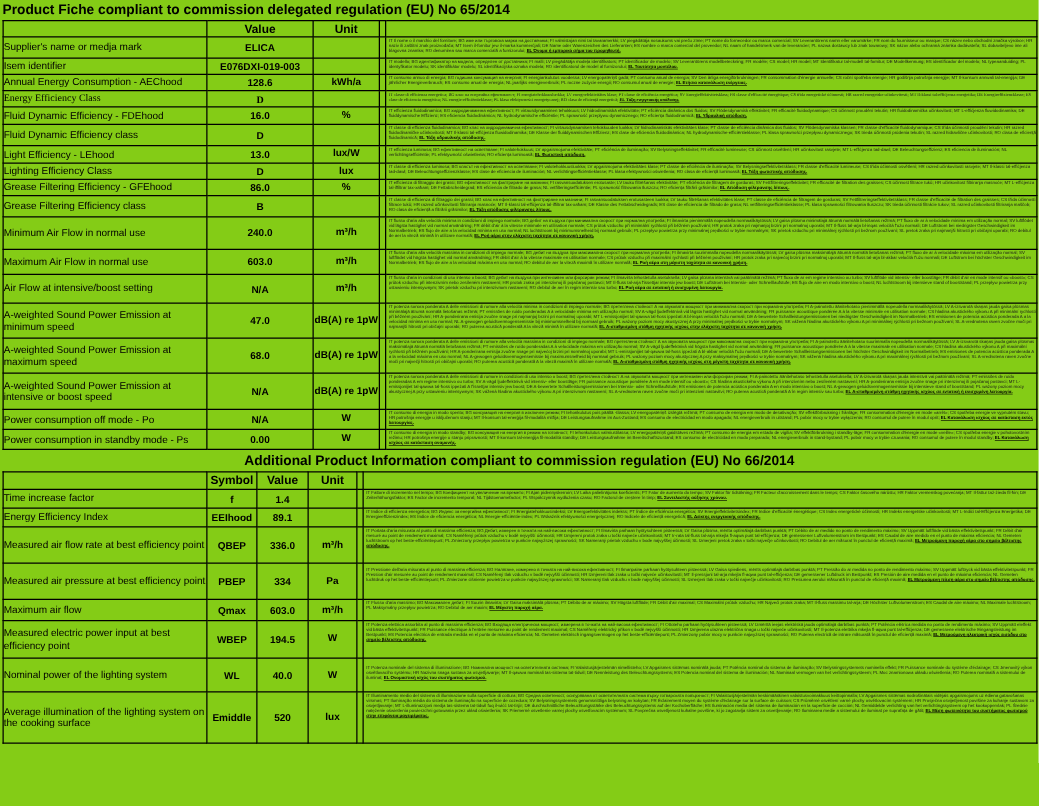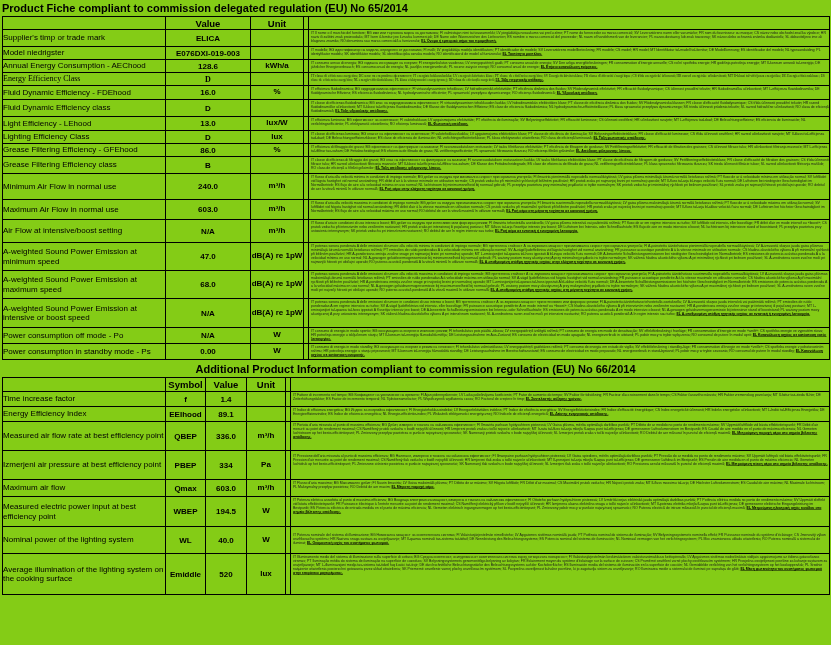--- a/index.html
+++ b/index.html
@@ -66,32 +66,32 @@
       <tr class="hdr">
         <td class="open"></td>
         <td class="hc">Value</td>
         <td class="hc">Unit</td>
         <td class="open"></td>
         <td class="open"></td>
       </tr>
     </tbody>
     <tbody id="fiche-body">
         <tr style="height: 17px;">
-          <td class="name"><span>Supplier's timp or trade mark</span></td>
+          <td class="name"><span>Supplier's name or medja mark</span></td>
           <td class="val"><span>ELICA</span></td>
           <td class="unit"><span></span></td>
           <td class="open"></td>
           <td class="trans">
             <div class="t-outer" style="max-height: 15px;">
               <div class="t-inner"><span>IT Il nome o il marchio del fornitore; BG име или търговска марка на доставчика; FI valmistajan nimi tai tavaramerkki; LV piegādātāja nosaukums vai preču zīme; PT nome do fornecedor ou marca comercial; SV Leverantörens namn eller varumärke; FR nom du fournisseur ou marque; CS název nebo obchodní značka výrobce; HR naziv ili zaštitni znak proizvođača; MT Isem il-fornitur jew il-marka kummerċjali; DE Name oder Warenzeichen des Lieferanten; ES nombre o marca comercial del proveedor; NL naam of handelsmerk van de leverancier; PL nazwa dostawcy lub znak towarowy; SK názov alebo ochranná známka dodávateľa; SL dobaviteljevo ime ali blagovna znamka; RO denumirea sau marca comercială a furnizorului;</span> <span class="t-tail">EL Όνομα ή εμπορικό σήμα του προμηθευτή.</span></div>
             </div>
           </td>
         </tr>
         <tr style="height: 13px;">
-          <td class="name"><span>Model niedrigster</span></td>
+          <td class="name"><span>Isem identifier</span></td>
           <td class="val"><span>E076DXI-019-003</span></td>
           <td class="unit"><span></span></td>
           <td class="open"></td>
           <td class="trans">
             <div class="t-outer" style="max-height: 11px;">
               <div class="t-inner"><span>IT modello; BG идентификатор на модела, определен от доставчика; FI malli; LV piegādātāja modeļa identifikators; PT identificador de modelo; SV Leverantörens modellbeteckning; FR modèle; CS model; HR model; MT Identifikatur tal-mudell tal-fornitur; DE Modellkennung; ES identificador del modelo; NL typeaanduiding; PL identyfikator modelu; SK identifikátor modelu; SL identifikacijska oznaka modela; RO identificatorul de model al furnizorului;</span> <span class="t-tail">EL Ταυτότητα μοντέλου.</span></div>
             </div>
           </td>
         </tr>
         <tr style="height: 13px;">
@@ -325,21 +325,21 @@
           <td class="val"><span>336.0</span></td>
           <td class="unit"><span>m³/h</span></td>
           <td class="open"></td>
           <td class="trans">
             <div class="t-outer" style="max-height: 27px;">
               <div class="t-inner"><span>IT Portata d'aria misurata al punto di massima efficienza; BG Дебит, измерен в точката на най-висока ефективност; FI Ilmavirta parhaan hyötysuhteen pisteessä; LV Gaisa plūsma, mērīta optimālajā darbības punktā; PT Débito de ar medido no ponto de rendimento máximo; SV Uppmätt luftflöde vid bästa effektivitetspunkt; FR Débit d'air mesuré au point de rendement maximal; CS Naměřený průtok vzduchu v bodě nejvyšší účinnosti; HR Izmjereni protok zraka u točki najveće učinkovitosti; MT Ir-rata tal-fluss tal-arja mkejla fl-aqwa punt tal-effiċjenza; DE gemessener Luftvolumenstrom im Bestpunkt; ES Caudal de aire medido en el punto de máxima eficiencia; NL Gemeten luchtstroom op het beste-efficiëntiepunt; PL Zmierzony przepływ powietrza w punkcie najwyższej sprawności; SK Nameraný prietok vzduchu v bode najvyššej účinnosti; SL Izmerjeni pretok zraka v točki največje učinkovitosti; RO Debitul de aer măsurat în punctul de eficiență maximă;</span> <span class="t-tail">EL Μετρούμενη παροχή αέρα στο σημείο βέλτιστης απόδοσης.</span></div>
             </div>
           </td>
         </tr>
         <tr style="height: 29px;">
-          <td class="name"><span>Izmerjeni air pressure at best efficiency point</span></td>
+          <td class="name"><span>Measured air pressure at best efficiency point</span></td>
           <td class="sym"><span>PBEP</span></td>
           <td class="val"><span>334</span></td>
           <td class="unit"><span>Pa</span></td>
           <td class="open"></td>
           <td class="trans">
             <div class="t-outer" style="max-height: 27px;">
               <div class="t-inner"><span>IT Pressione dell'aria misurata al punto di massima efficienza; BG Налягане, измерено в точката на най-висока ефективност; FI Ilmanpaine parhaan hyötysuhteen pisteessä; LV Gaisa spiediens, mērīts optimālajā darbības punktā; PT Pressão do ar medida no ponto de rendimento máximo; SV Uppmätt lufttryck vid bästa effektivitetspunkt; FR Pression d'air mesurée au point de rendement maximal; CS Naměřený tlak vzduchu v bodě nejvyšší účinnosti; HR Izmjereni tlak zraka u točki najveće učinkovitosti; MT Il-pressjoni tal-arja mkejla fl-aqwa punt tal-effiċjenza; DE gemessener Luftdruck im Bestpunkt; ES Presión de aire medida en el punto de máxima eficiencia; NL Gemeten luchtdruk op het beste-efficiëntiepunt; PL Zmierzone ciśnienie powietrza w punkcie najwyższej sprawności; SK Nameraný tlak vzduchu v bode najvyššej účinnosti; SL Izmerjeni tlak zraka v točki največje učinkovitosti; RO Presiunea aerului măsurată în punctul de eficiență maximă;</span> <span class="t-tail">EL Μετρούμενη πίεση αέρα στο σημείο βέλτιστης απόδοσης.</span></div>
             </div>
           </td>
         </tr>

